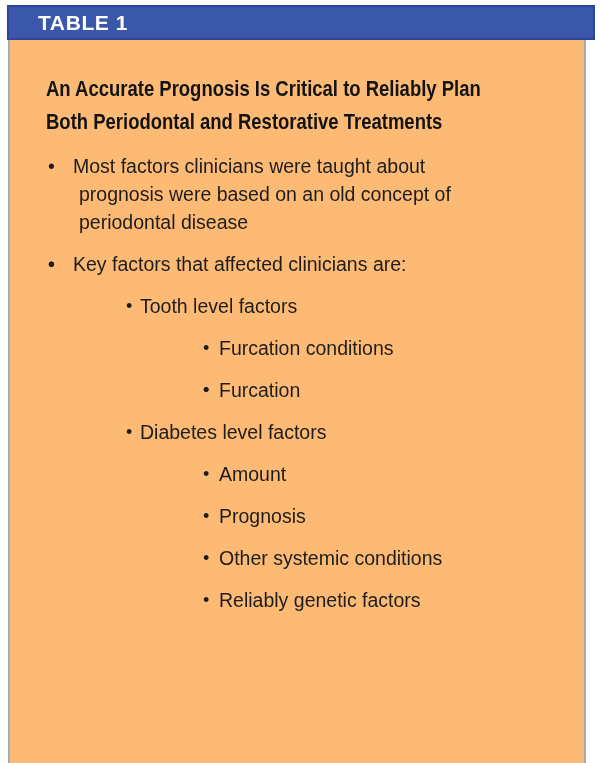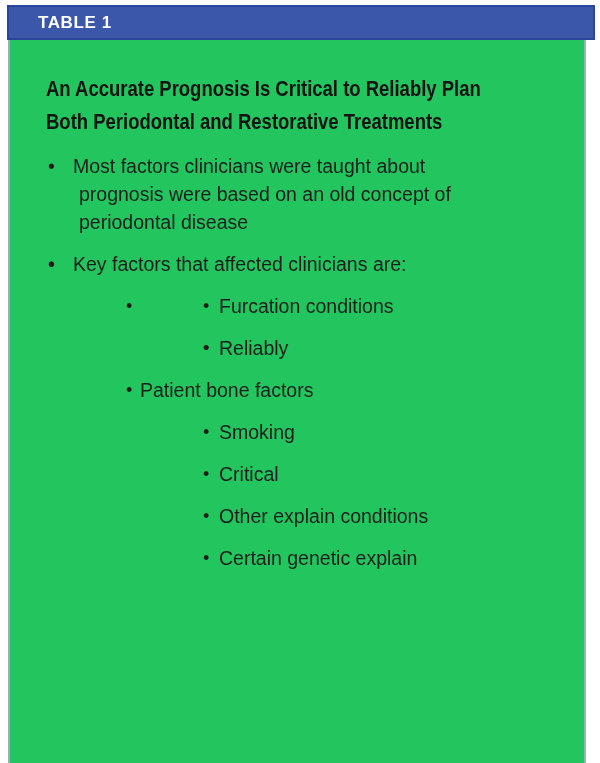--- a/index.html
+++ b/index.html
@@ -24,31 +24,31 @@
     box-sizing: border-box;
     background: var(--banner-fill, #3B57AA);
     border: 2px solid var(--banner-border, #2A459B);
     display: flex;
     align-items: center;
     padding-left: 29px;
   }
   .banner-label {
     color: #ffffff;
     font-weight: bold;
-    font-size: 17px;
+    font-size: 21px;
     letter-spacing: 0.6px;
   }
   .box {
     position: absolute;
     left: 8px;
     top: 40px;
     width: 578px;
     height: 723px;
     box-sizing: border-box;
-    background: #22c55e;
+    background: #fdba74;
     border-left: 2px solid var(--box-border, #9FAEB3);
     border-right: 2px solid var(--box-border, #9FAEB3);
     overflow: hidden;
   }
   .title {
     margin: 32px 16px 0 36px;
     font-size: 22px;
     font-weight: bold;
     line-height: 33px;
     color: #131313;
@@ -91,25 +91,25 @@
   <div class="box">
     <div class="title">An Accurate Prognosis Is Critical to Reliably Plan
 Both Periodontal and Restorative Treatments</div>
 
     <div class="list">
         <div class="item level-1"><span class="bullet">•</span><span>Most factors clinicians were taught about
 prognosis were based on an old concept of
 periodontal disease</span></div>
         <div class="item level-1"><span class="bullet">•</span></div>
         <div class="item level-1"><span class="bullet">•</span><span>Key factors that affected clinicians are:</span></div>
-        <div class="item level-2"><span class="bullet">•</span></div>
+        <div class="item level-2"><span class="bullet">•</span><span>Tooth level factors</span></div>
         <div class="item level-3"><span class="bullet">•</span><span>Furcation conditions</span></div>
         <div class="item level-3"><span class="bullet">•</span></div>
-        <div class="item level-3"><span class="bullet">•</span><span>Reliably</span></div>
-        <div class="item level-2"><span class="bullet">•</span><span>Patient bone factors</span></div>
-        <div class="item level-3"><span class="bullet">•</span><span>Smoking</span></div>
-        <div class="item level-3"><span class="bullet">•</span><span>Critical</span></div>
-        <div class="item level-3"><span class="bullet">•</span><span>Other explain conditions</span></div>
-        <div class="item level-3"><span class="bullet">•</span><span>Certain genetic explain</span></div>
+        <div class="item level-3"><span class="bullet">•</span><span>Furcation</span></div>
+        <div class="item level-2"><span class="bullet">•</span><span>Diabetes level factors</span></div>
+        <div class="item level-3"><span class="bullet">•</span><span>Amount</span></div>
+        <div class="item level-3"><span class="bullet">•</span><span>Prognosis</span></div>
+        <div class="item level-3"><span class="bullet">•</span><span>Other systemic conditions</span></div>
+        <div class="item level-3"><span class="bullet">•</span><span>Reliably genetic factors</span></div>
       </div>
   </div>
 
 </div>
 
 </body></html>

